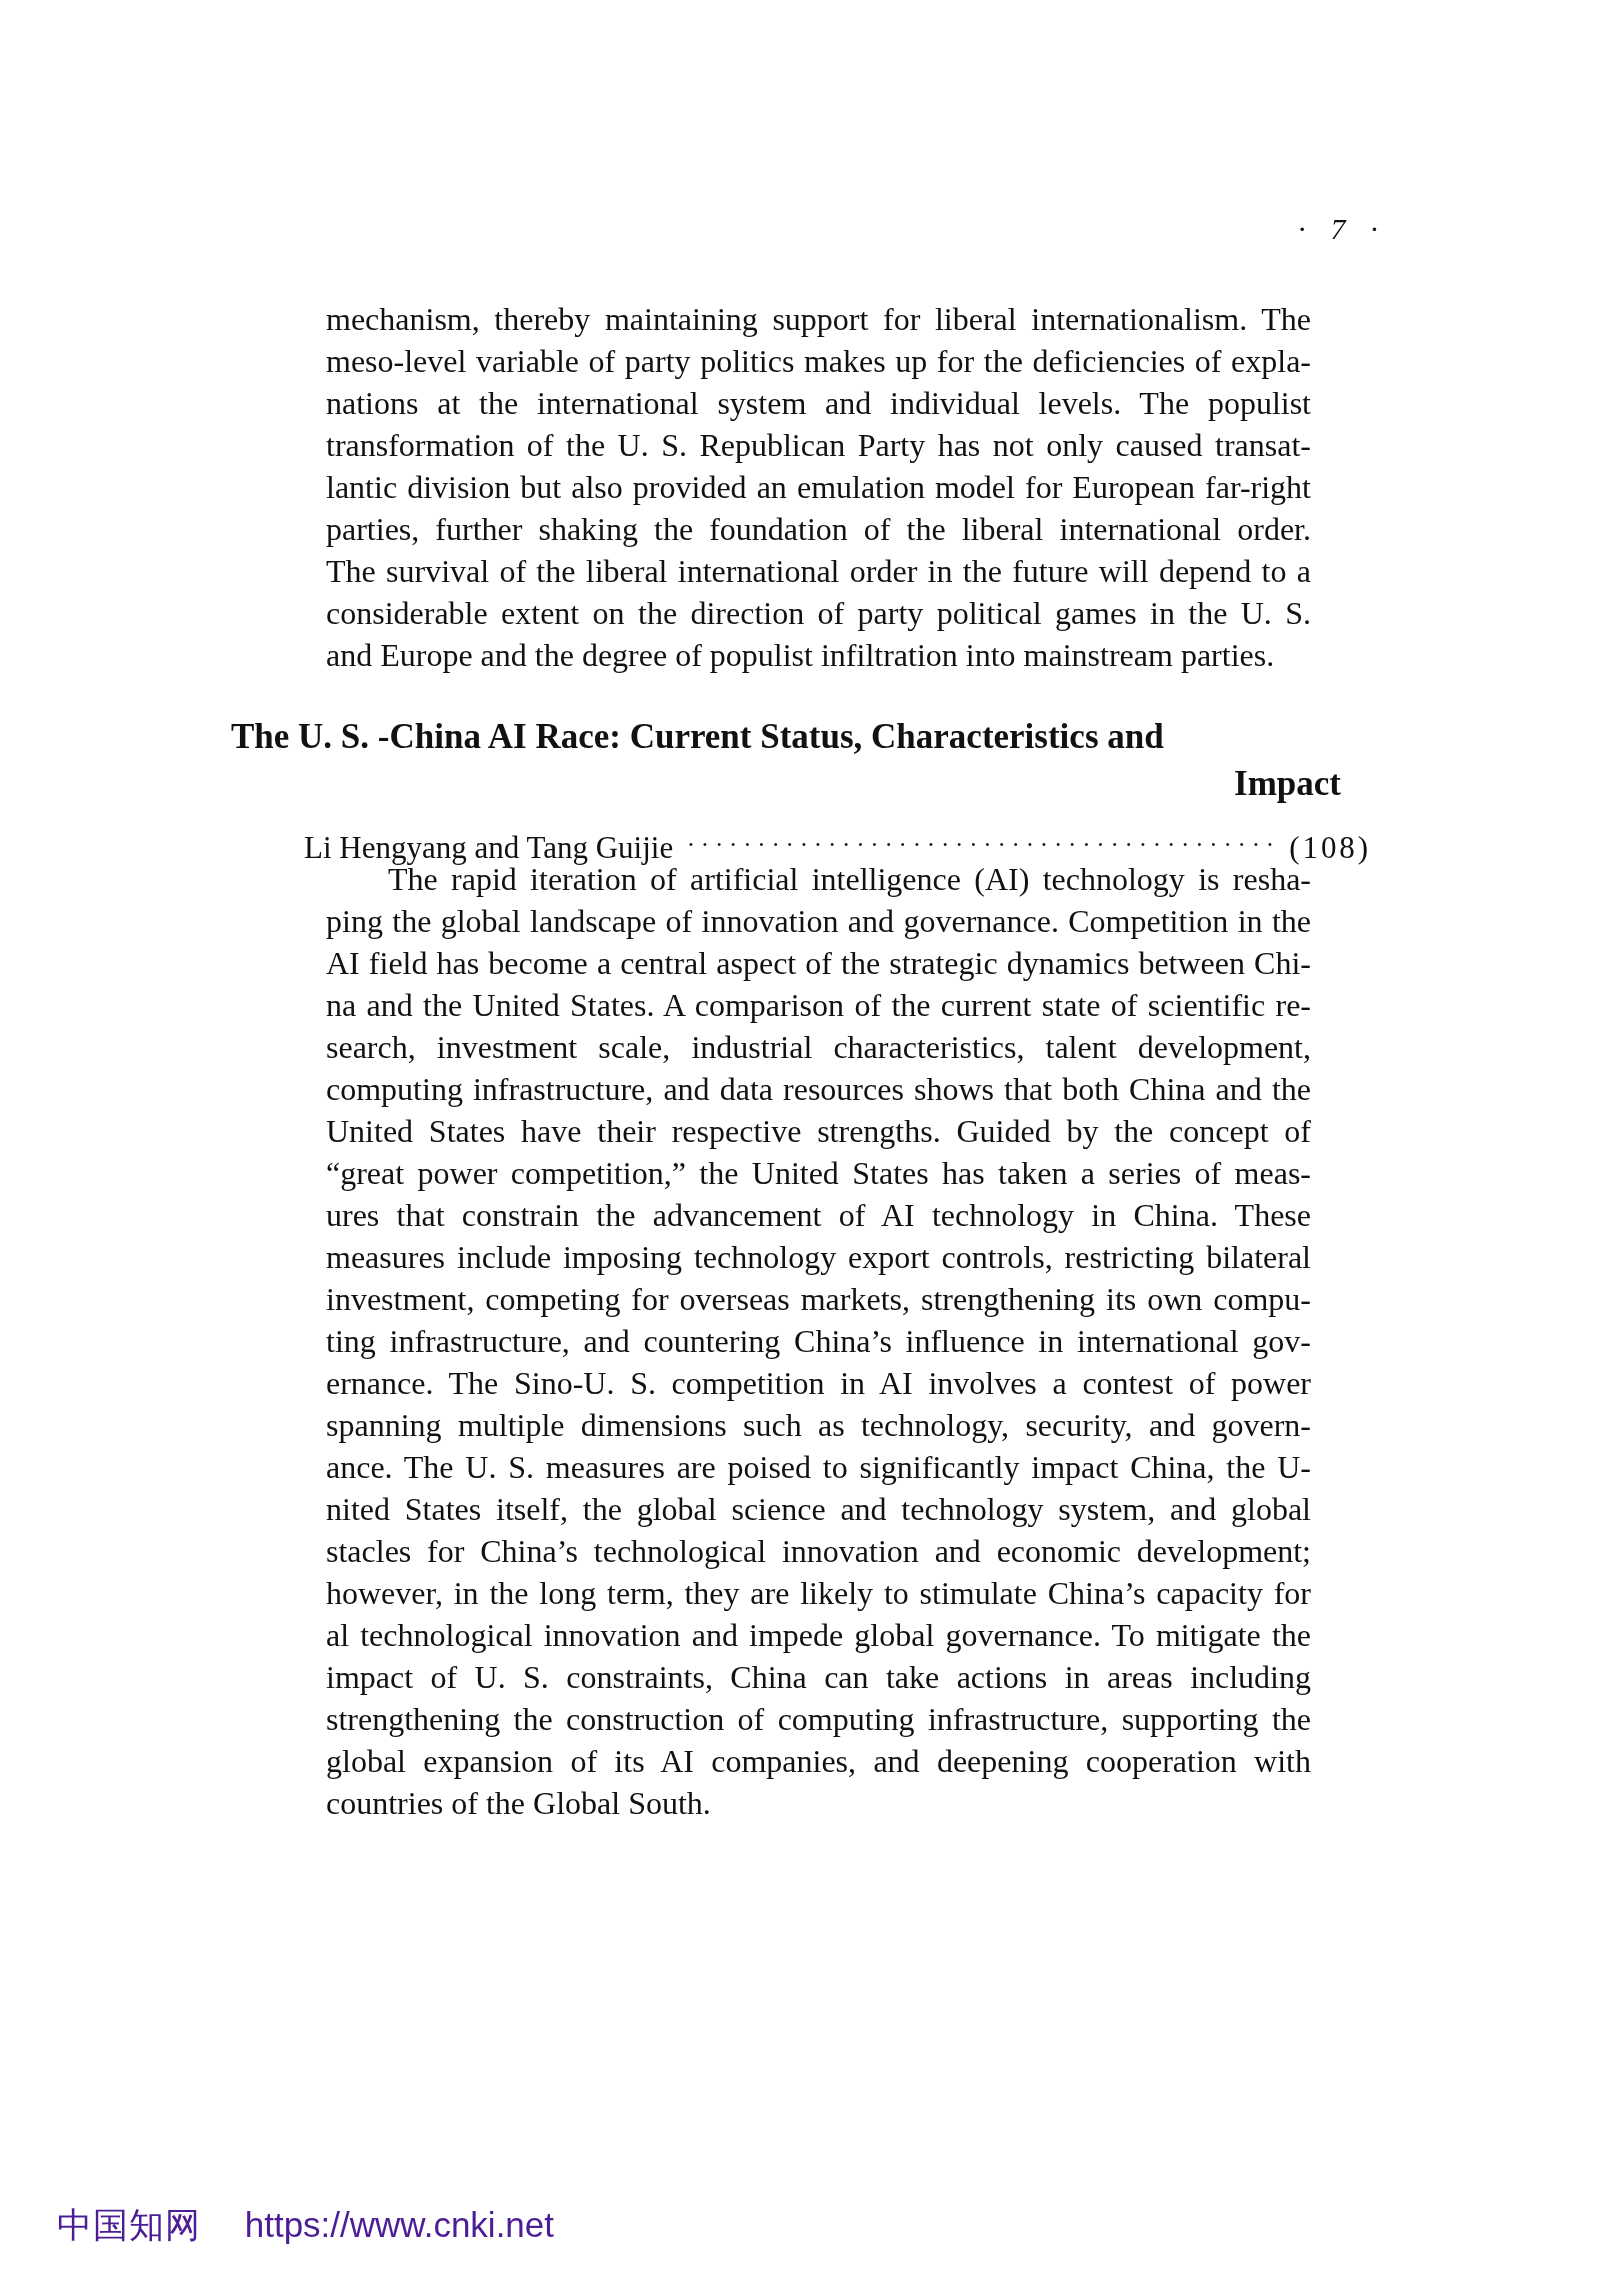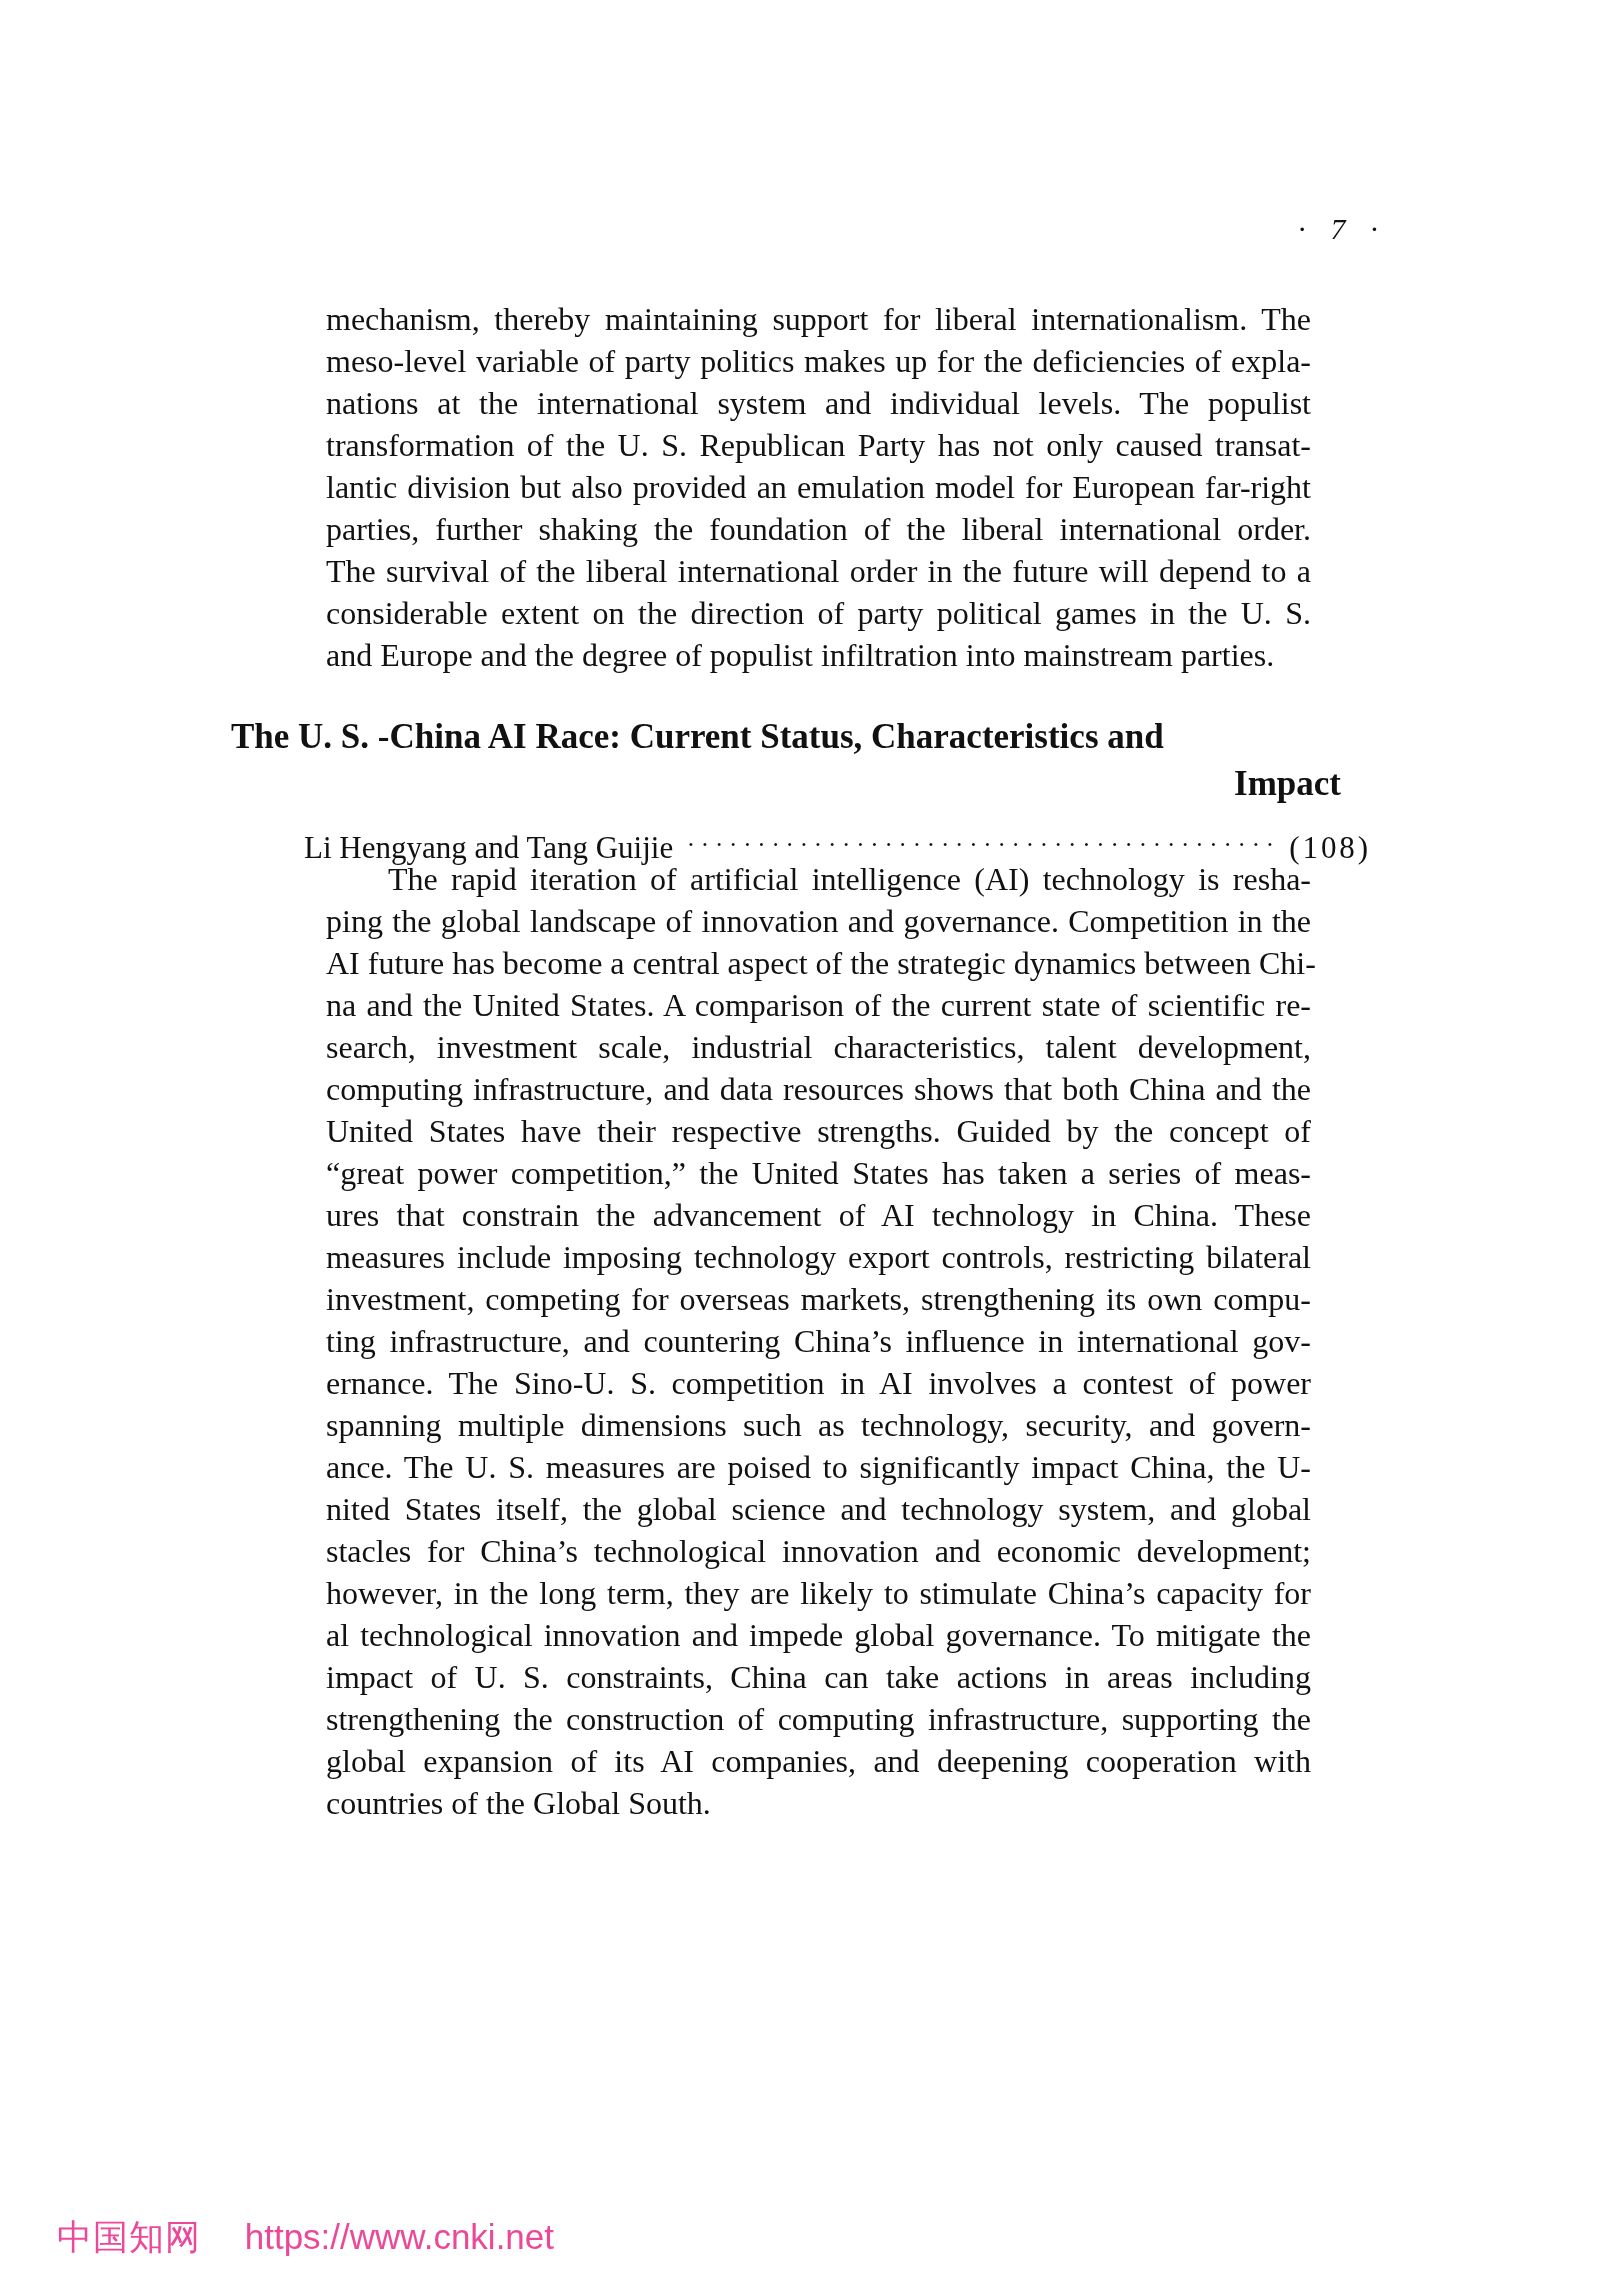--- a/index.html
+++ b/index.html
@@ -95,23 +95,22 @@
     }
     #ai-abstract .line.first {
       text-indent: 62px;
     }
     .watermark {
       position: absolute;
       left: 57px;
       top: 2202px;
       font-family: "Liberation Sans", "DejaVu Sans", sans-serif;
       font-size: 35px;
-      color: #ec4899;
+      color: #4c1d95;
       white-space: nowrap;
-      margin-top: 12px;
     }
     .watermark .wm-cn {
       letter-spacing: 1px;
       margin-right: 34px;
     }
   </style>
 </head>
 <body>
 
 <div class="page-number">· 7 ·</div>
@@ -135,21 +134,21 @@
 
 <div class="byline">
   <span class="authors">Li Hengyang and Tang Guijie</span>
   <span class="leader">······································································</span>
   <span class="page-ref">(108)</span>
 </div>
 
 <div class="text-block" id="ai-abstract">
   <span class="line first">The rapid iteration of artificial intelligence (AI) technology is resha-</span>
   <span class="line">ping the global landscape of innovation and governance. Competition in the</span>
-  <span class="line">AI future has become a central aspect of the strategic dynamics between Chi-</span>
+  <span class="line">AI field has become a central aspect of the strategic dynamics between Chi-</span>
   <span class="line">na and the United States. A comparison of the current state of scientific re-</span>
   <span class="line">search, investment scale, industrial characteristics, talent development,</span>
   <span class="line">computing infrastructure, and data resources shows that both China and the</span>
   <span class="line">United States have their respective strengths. Guided by the concept of</span>
   <span class="line">“great power competition,” the United States has taken a series of meas-</span>
   <span class="line">ures that constrain the advancement of AI technology in China. These</span>
   <span class="line">measures include imposing technology export controls, restricting bilateral</span>
   <span class="line">investment, competing for overseas markets, strengthening its own compu-</span>
   <span class="line">ting infrastructure, and countering China’s influence in international gov-</span>
   <span class="line">ernance. The Sino-U. S. competition in AI involves a contest of power</span>

